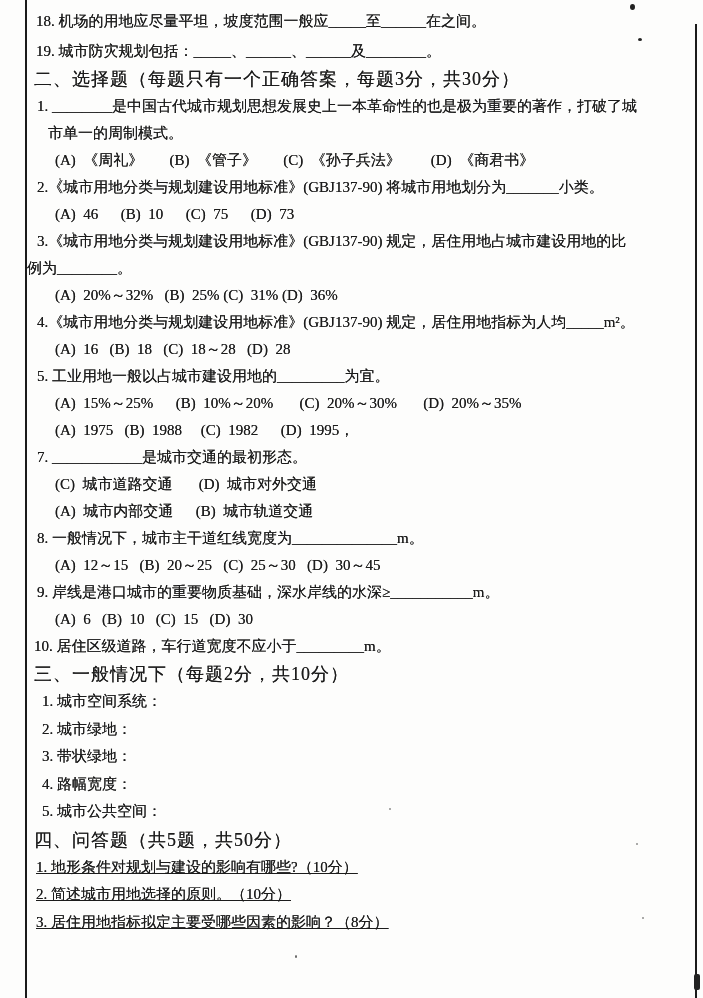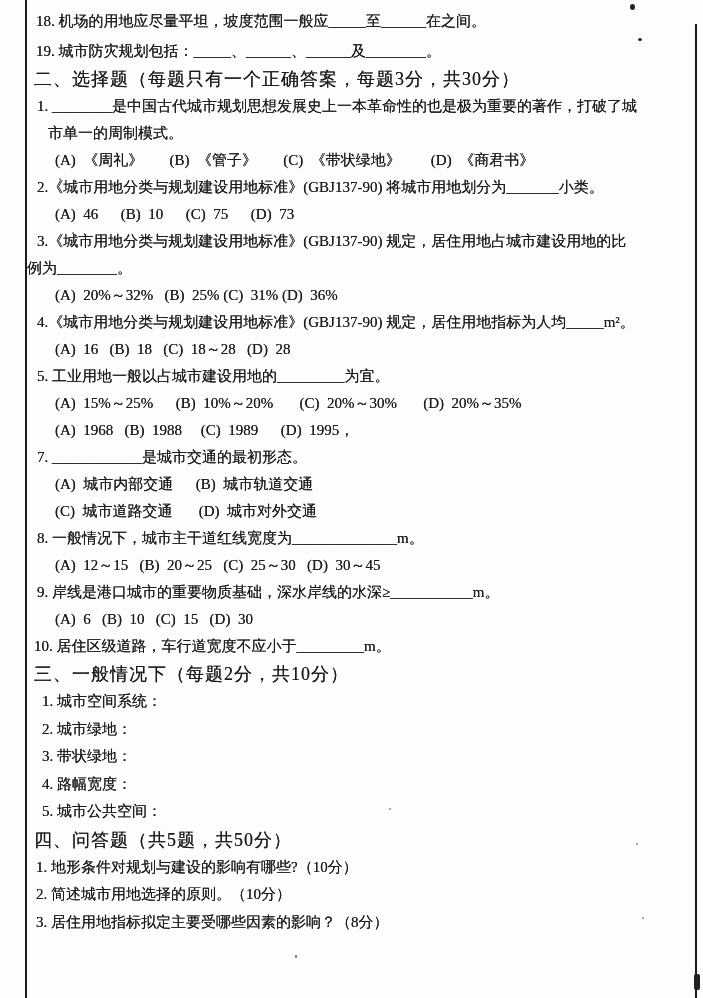--- a/index.html
+++ b/index.html
@@ -34,21 +34,21 @@
   }
   .fb   { line-height: 30px; padding-left: 2px; }
   .head { font-size: 18px; font-weight: normal; line-height: 27px; letter-spacing: 1px; }
   .h3   { line-height: 28px; }
   .h4   { line-height: 28px; }
   .mcq  { padding-left: 3px; }
   .opt  { padding-left: 21px; }
   .cont1{ padding-left: 14px; }
   .cont2{ margin-left: -7px; }
   .s3   { line-height: 27.5px; padding-left: 8px; }
-  .s4   { line-height: 27.5px; padding-left: 2px; }
+  .s4   { line-height: 27.5px; padding-left: 2px; text-decoration: underline; }
 </style>
 </head>
 <body>
 
 <div class="page">
 
   <div class="border-v border-left"></div>
   <div class="border-v border-right"></div>
 
   <div class="speck" style="left:630px; top:4px; width:5px; height:6px;"></div>
@@ -63,40 +63,40 @@
 
   <div class="content">
 
     <div class="line fb">18. 机场的用地应尽量平坦，坡度范围一般应_____至______在之间。</div>
     <div class="line fb">19. 城市防灾规划包括：_____、______、______及________。</div>
 
     <div class="line head">二、选择题（每题只有一个正确答案，每题3分，共30分）</div>
 
     <div class="line mcq">1. ________是中国古代城市规划思想发展史上一本革命性的也是极为重要的著作，打破了城</div>
     <div class="line cont1">市单一的周制模式。</div>
-    <div class="line opt">(A)  《周礼》       (B)  《管子》       (C)  《带状绿地》        (D)  《商君书》</div>
+    <div class="line opt">(A)  《周礼》       (B)  《管子》       (C)  《孙子兵法》        (D)  《商君书》</div>
 
     <div class="line mcq">2.《城市用地分类与规划建设用地标准》(GBJ137-90) 将城市用地划分为_______小类。</div>
     <div class="line opt">(A)  46      (B)  10      (C)  75      (D)  73</div>
 
     <div class="line mcq">3.《城市用地分类与规划建设用地标准》(GBJ137-90) 规定，居住用地占城市建设用地的比</div>
     <div class="line cont2">例为________。</div>
     <div class="line opt">(A)  20%～32%   (B)  25% (C)  31% (D)  36%</div>
 
     <div class="line mcq">4.《城市用地分类与规划建设用地标准》(GBJ137-90) 规定，居住用地指标为人均_____m²。</div>
     <div class="line opt">(A)  16   (B)  18   (C)  18～28   (D)  28</div>
 
     <div class="line mcq">5. 工业用地一般以占城市建设用地的_________为宜。</div>
     <div class="line opt">(A)  15%～25%      (B)  10%～20%       (C)  20%～30%       (D)  20%～35%</div>
 
-    <div class="line opt">(A)  1968   (B)  1988     (C)  1989      (D)  1995，</div>
+    <div class="line opt">(A)  1975   (B)  1988     (C)  1982      (D)  1995，</div>
 
     <div class="line mcq">7. ____________是城市交通的最初形态。</div>
+    <div class="line opt">(C)  城市道路交通       (D)  城市对外交通</div>
     <div class="line opt">(A)  城市内部交通      (B)  城市轨道交通</div>
-    <div class="line opt">(C)  城市道路交通       (D)  城市对外交通</div>
 
     <div class="line mcq">8. 一般情况下，城市主干道红线宽度为______________m。</div>
     <div class="line opt">(A)  12～15   (B)  20～25   (C)  25～30   (D)  30～45</div>
 
     <div class="line mcq">9. 岸线是港口城市的重要物质基础，深水岸线的水深≥___________m。</div>
     <div class="line opt">(A)  6   (B)  10   (C)  15   (D)  30</div>
 
     <div class="line mcq" style="padding-left:0;">10. 居住区级道路，车行道宽度不应小于_________m。</div>
 
     <div class="line head h3">三、一般情况下（每题2分，共10分）</div>

